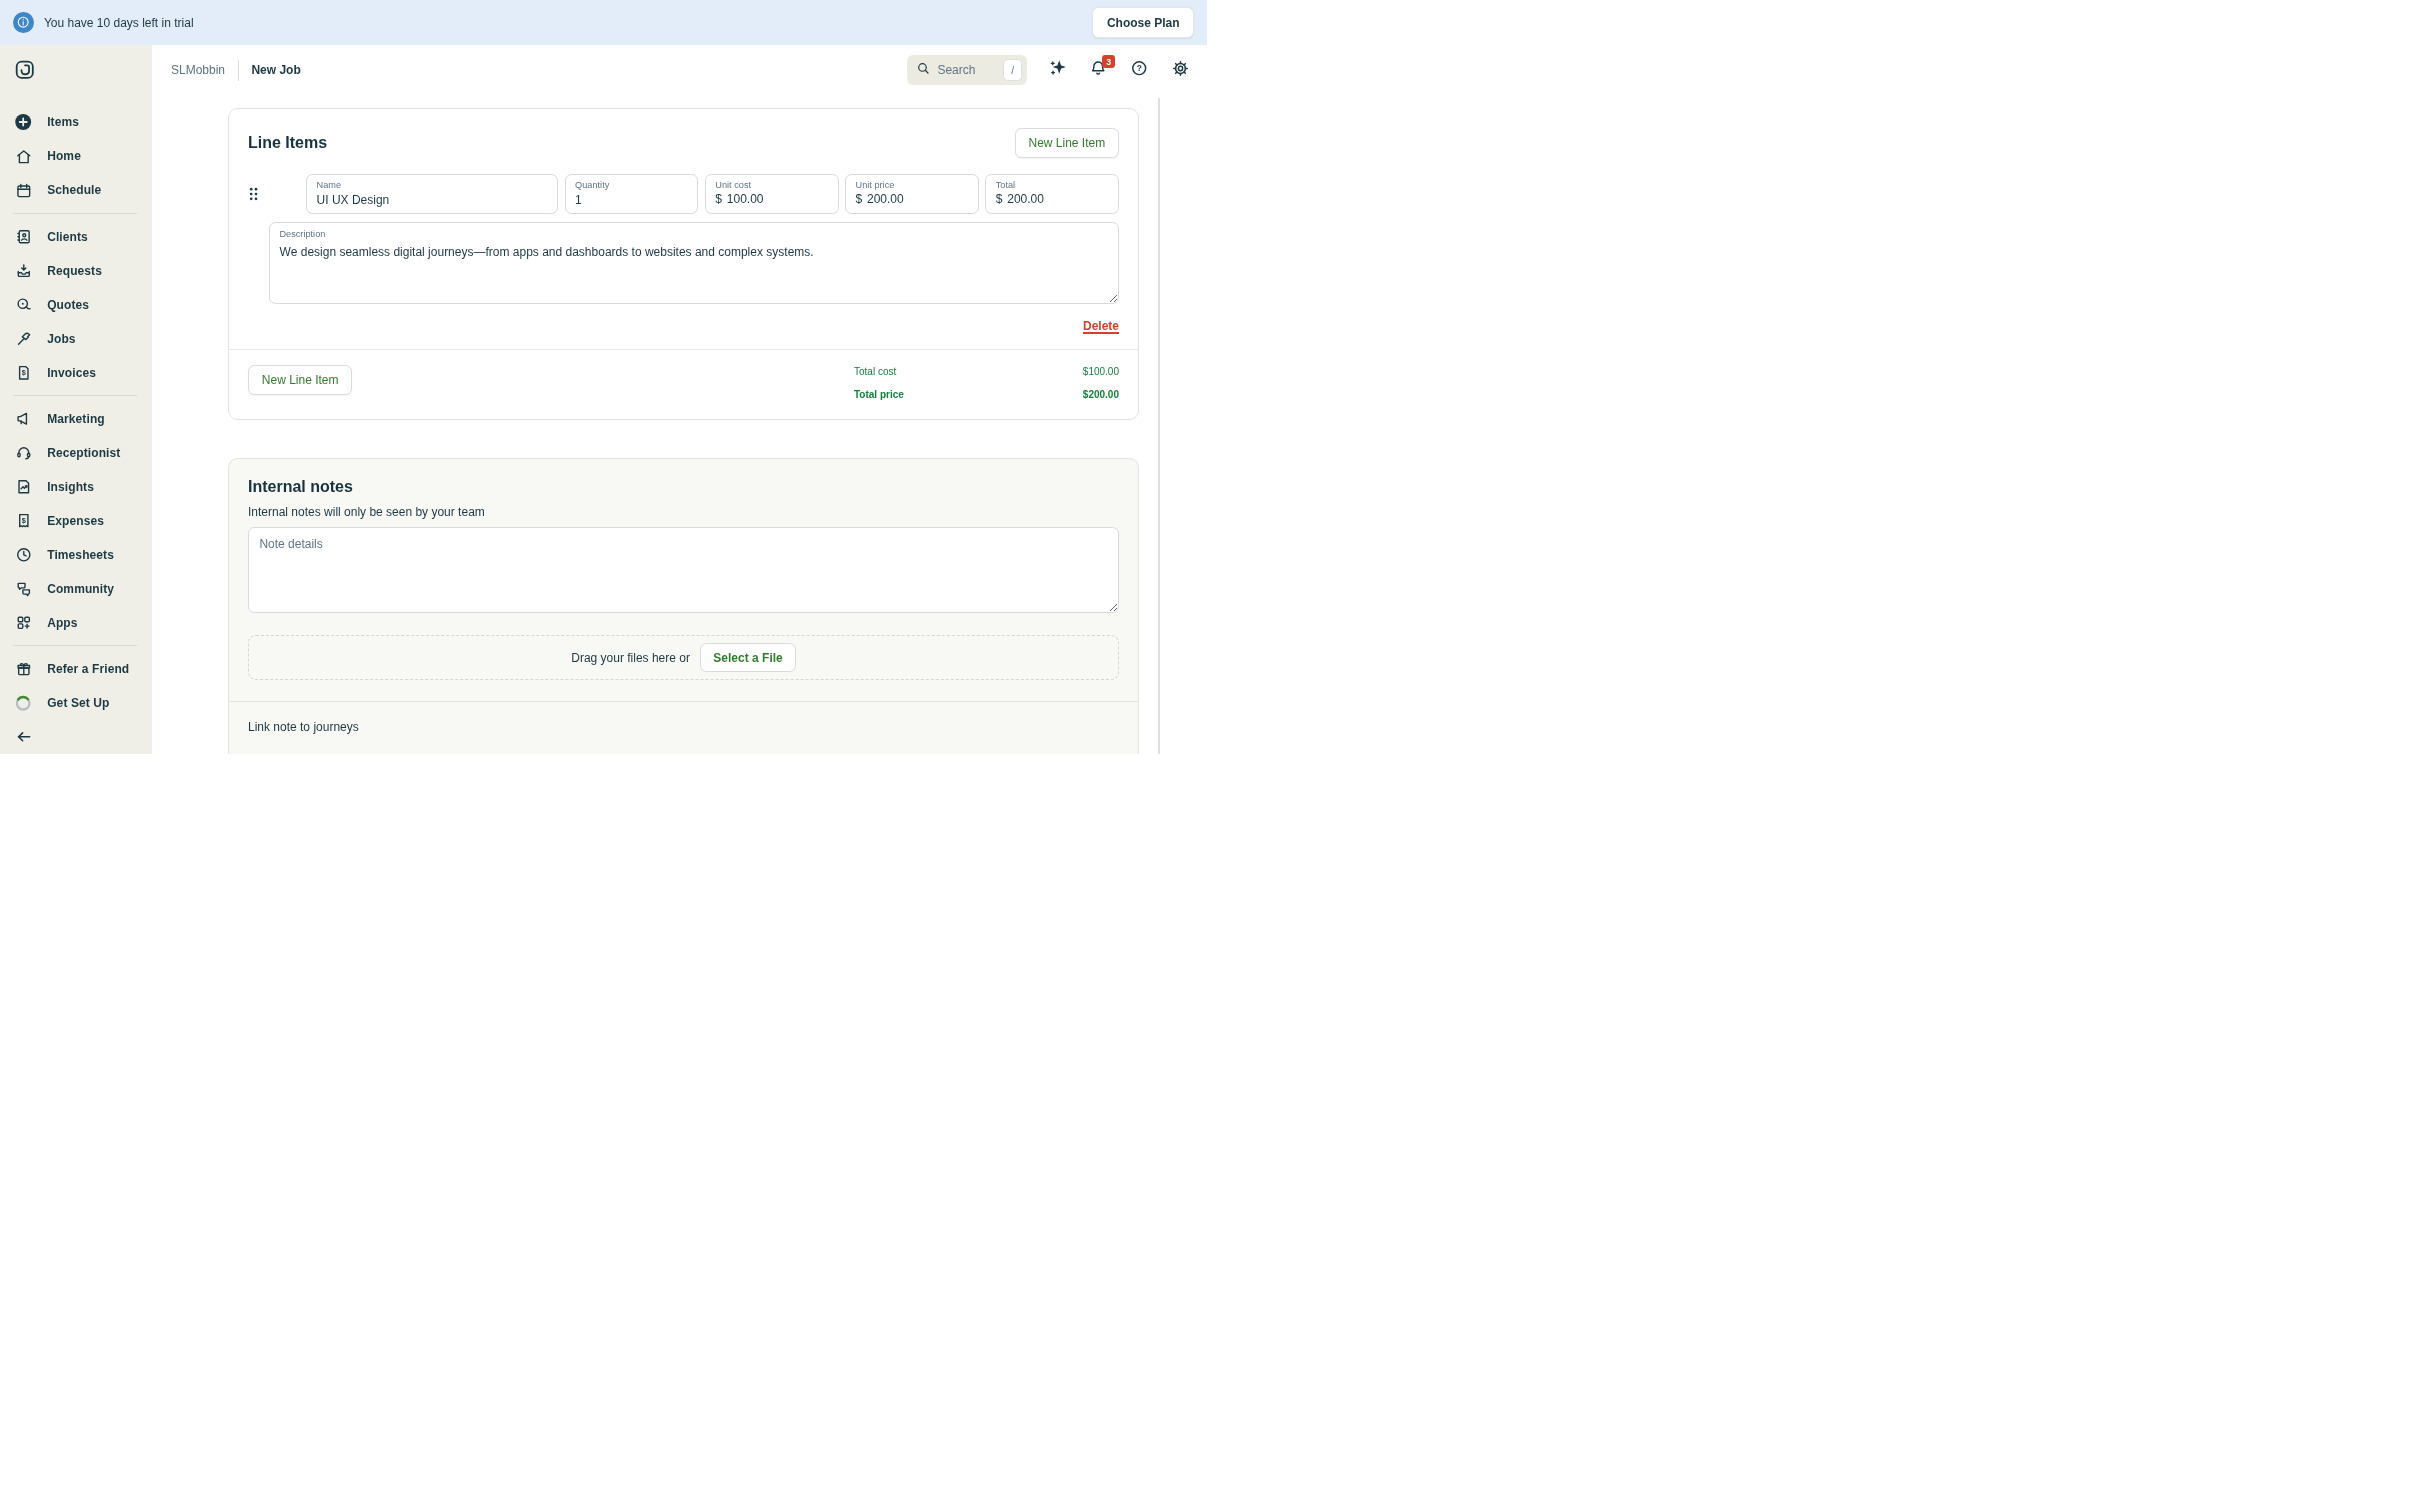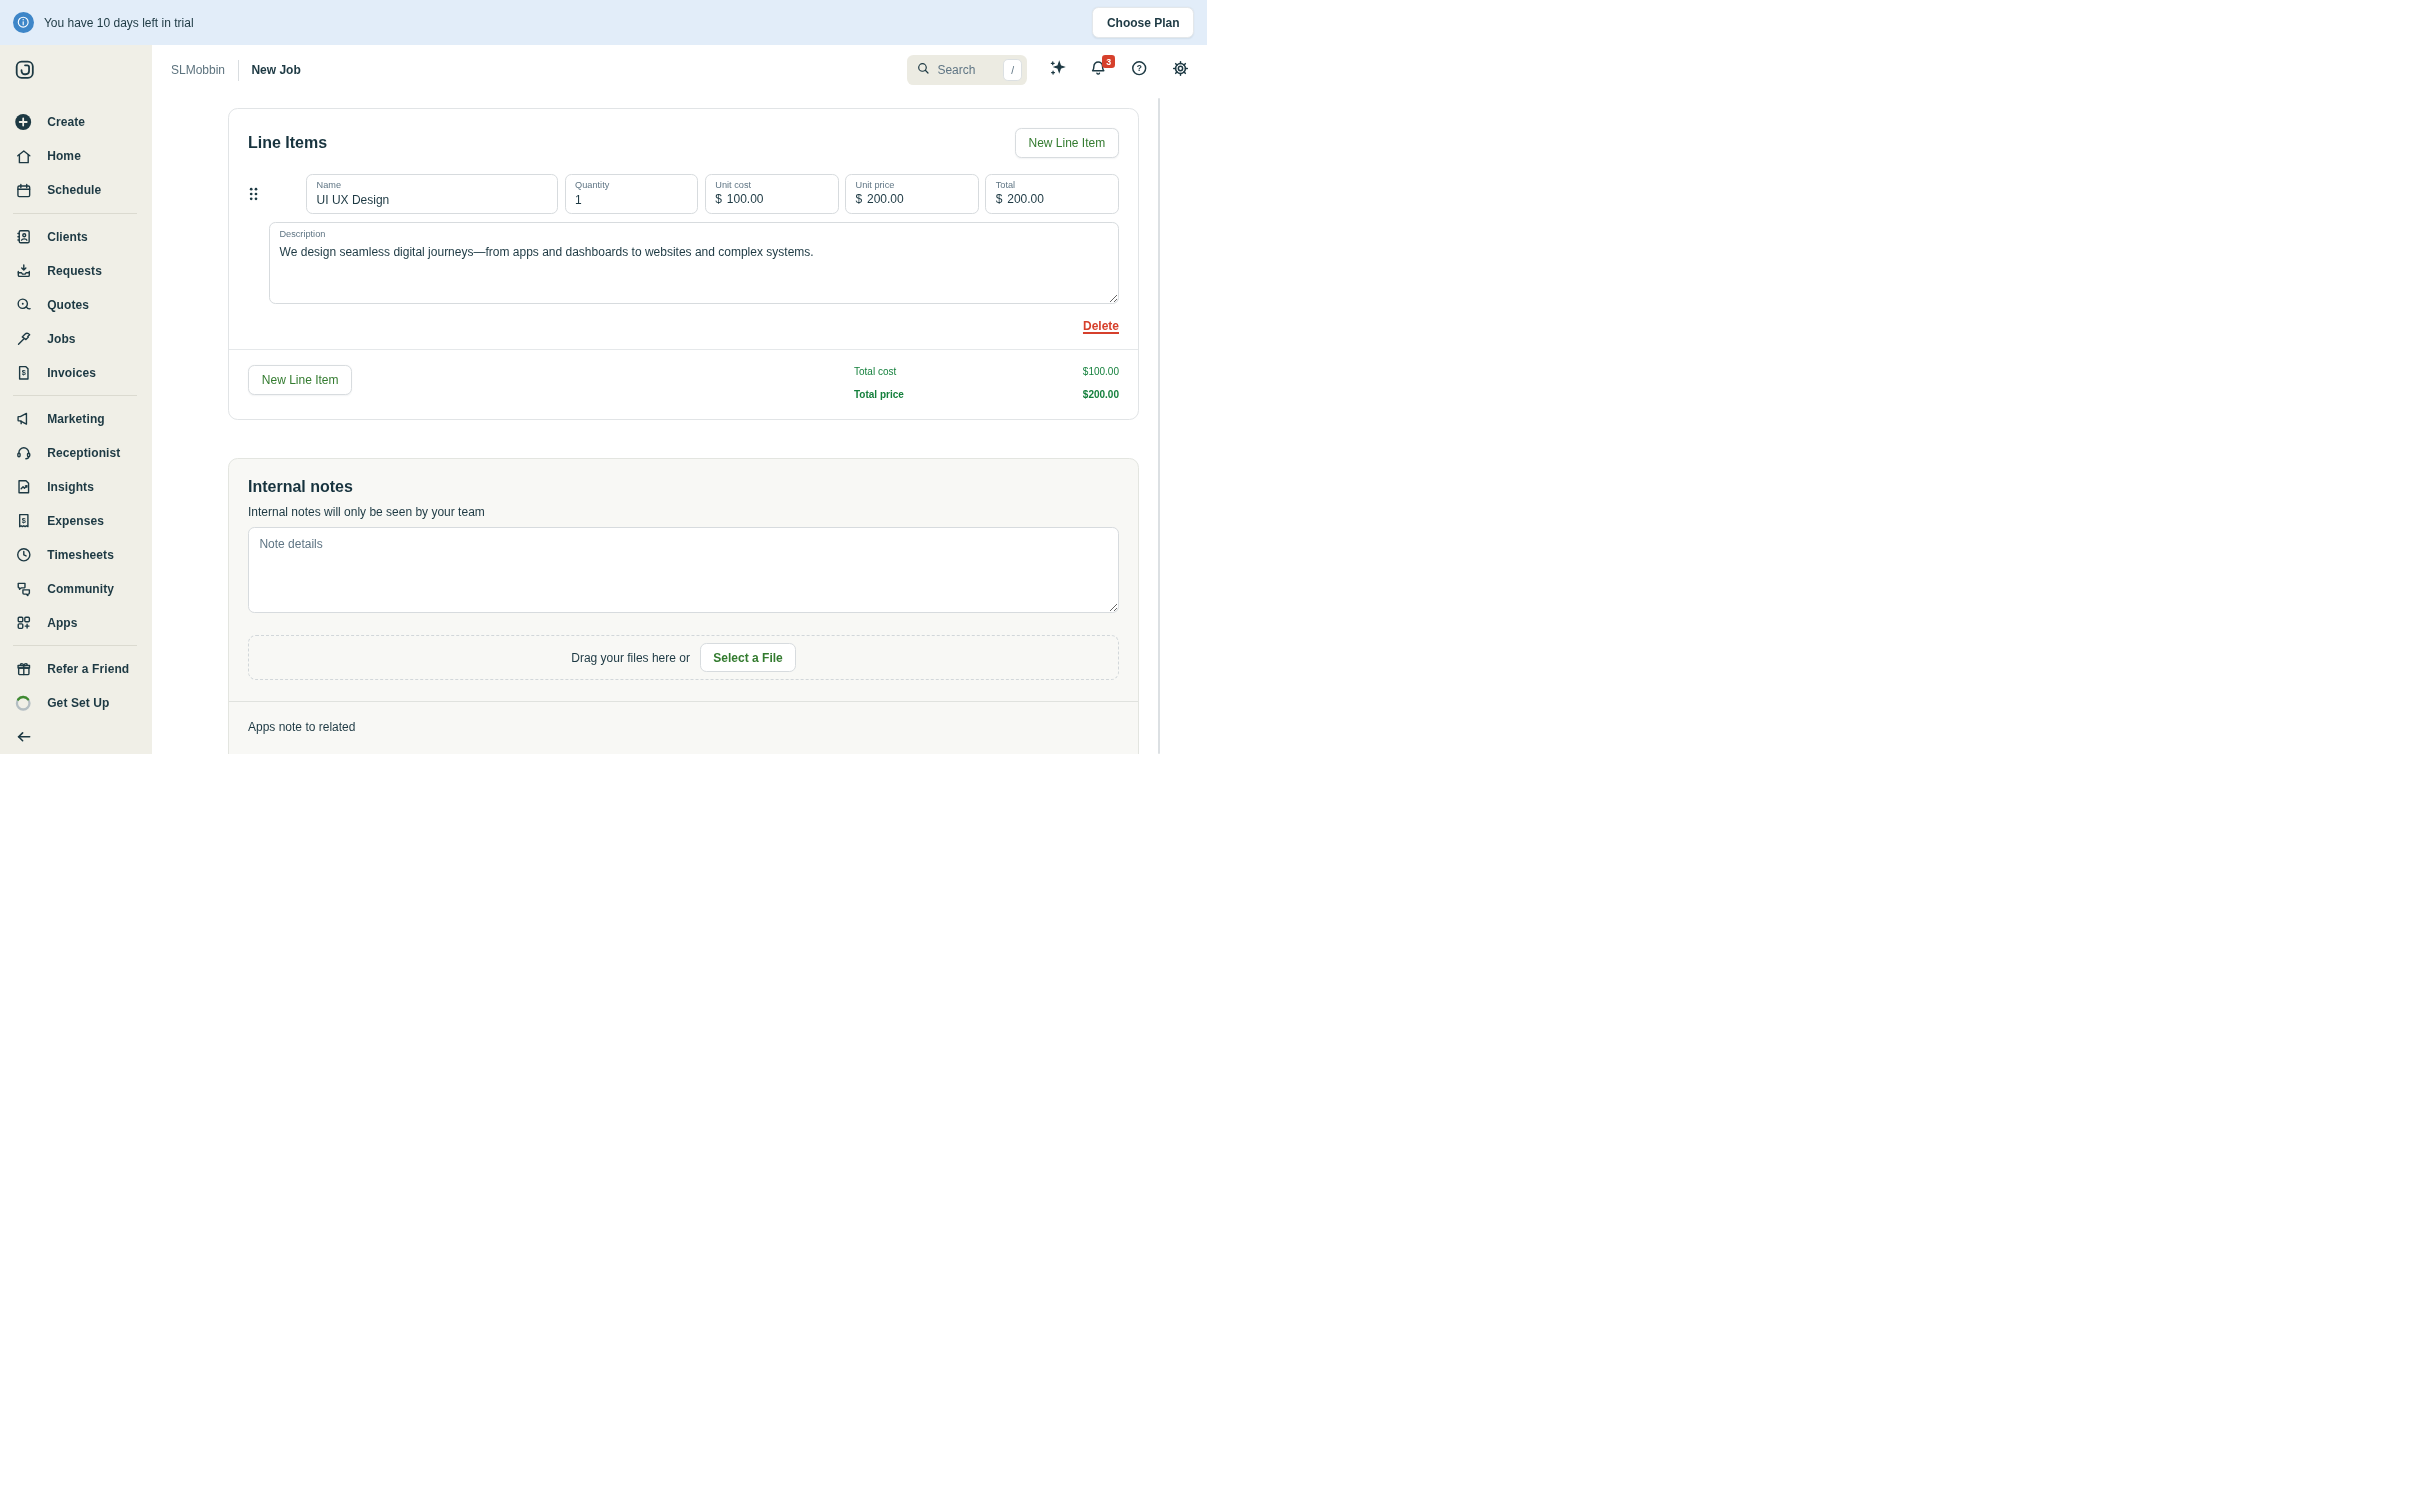--- a/index.html
+++ b/index.html
@@ -130,21 +130,21 @@
       </div>
       <nav class="nav">
 
         <div class="nav-item">
           <span class="nav-icon">
             <svg width="20" height="20" viewBox="0 0 24 24">
                 <circle cx="12" cy="12" r="10.4" fill="#1D3943"></circle>
                 <path d="M12 7.4v9.2M7.4 12h9.2" stroke="#F0EFE7" stroke-width="2.3" stroke-linecap="round"></path>
               </svg>
           </span>
-          <span class="nav-label">Create</span>
+          <span class="nav-label">Items</span>
         </div>
 
         <div class="nav-item">
           <span class="nav-icon">
             <svg width="17.6" height="17.6" viewBox="0 0 24 24" fill="none" stroke="#1D3943" stroke-width="1.9" stroke-linecap="round" stroke-linejoin="round">
                 <path d="M3.8 10.6 12 4l8.2 6.6"></path>
                 <path d="M6 9V20h12V9"></path>
               </svg>
           </span>
           <span class="nav-label">Home</span>
@@ -474,21 +474,21 @@
 
           <textarea class="note" placeholder="Note details" style=""></textarea>
 
           <div class="dropzone">
             <span class="drop-text">Drag your files here or</span>
             <button class="btn-file">Select a File</button>
           </div>
 
           <div class="notes-divider"></div>
 
-          <p class="link-label">Apps note to related</p>
+          <p class="link-label">Link note to journeys</p>
           
         </section>
 
         <div class="vscroll"></div>
       </div>
     </div>
   </div>
 </div>
 
 

